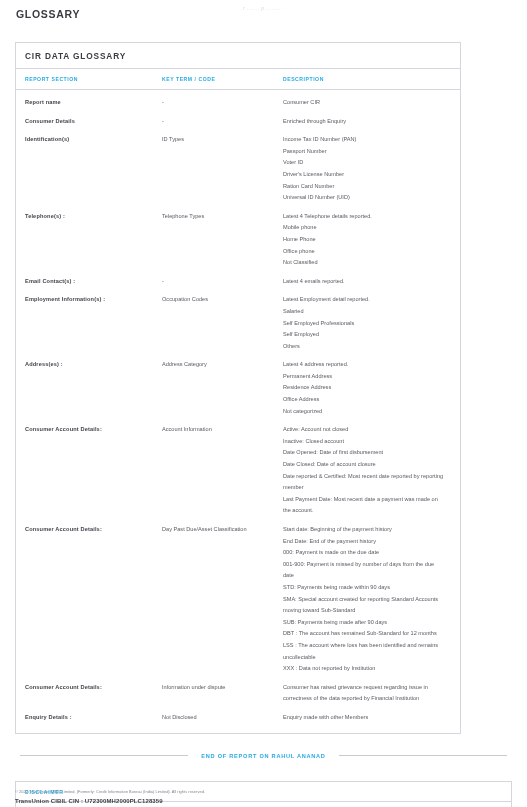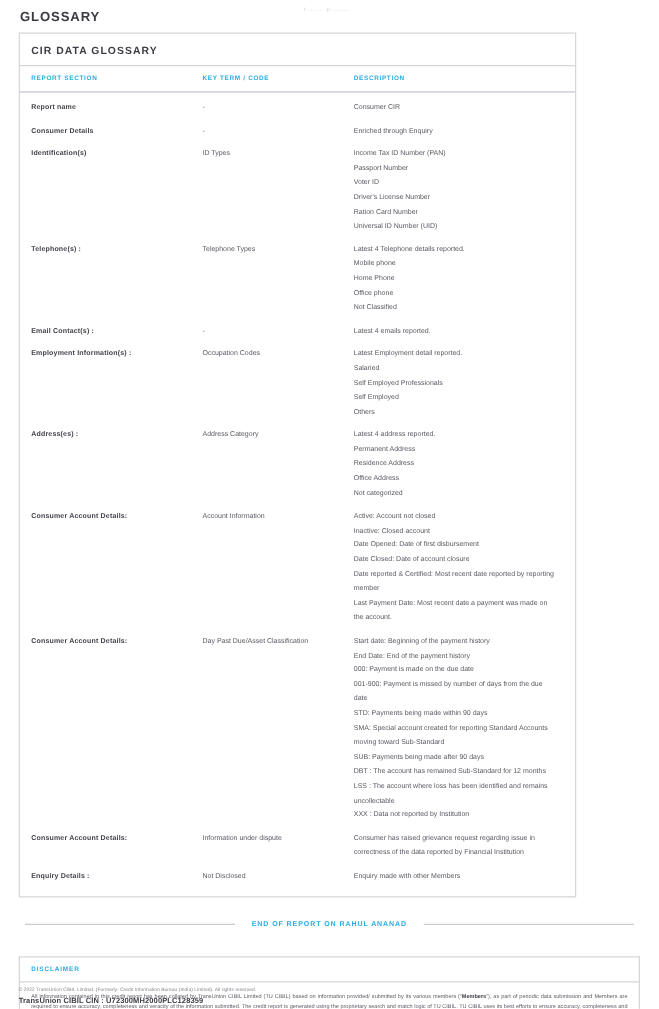--- a/index.html
+++ b/index.html
@@ -36,21 +36,21 @@
     height: 6px;
     overflow: hidden;
   }
 
   
   .section-title {
     font-size: 10.5px;
     font-weight: bold;
     letter-spacing: .7px;
     color: #3b3b44;
-    margin: 8px 0 6px 0;
+    margin: 8px 0 22px 0;
     padding-left: 1px;
   }
 
   
   .card {
     border: 1px solid #d5d5db;
     box-sizing: border-box;
     width: 446px;
     background: #fff;
   }

